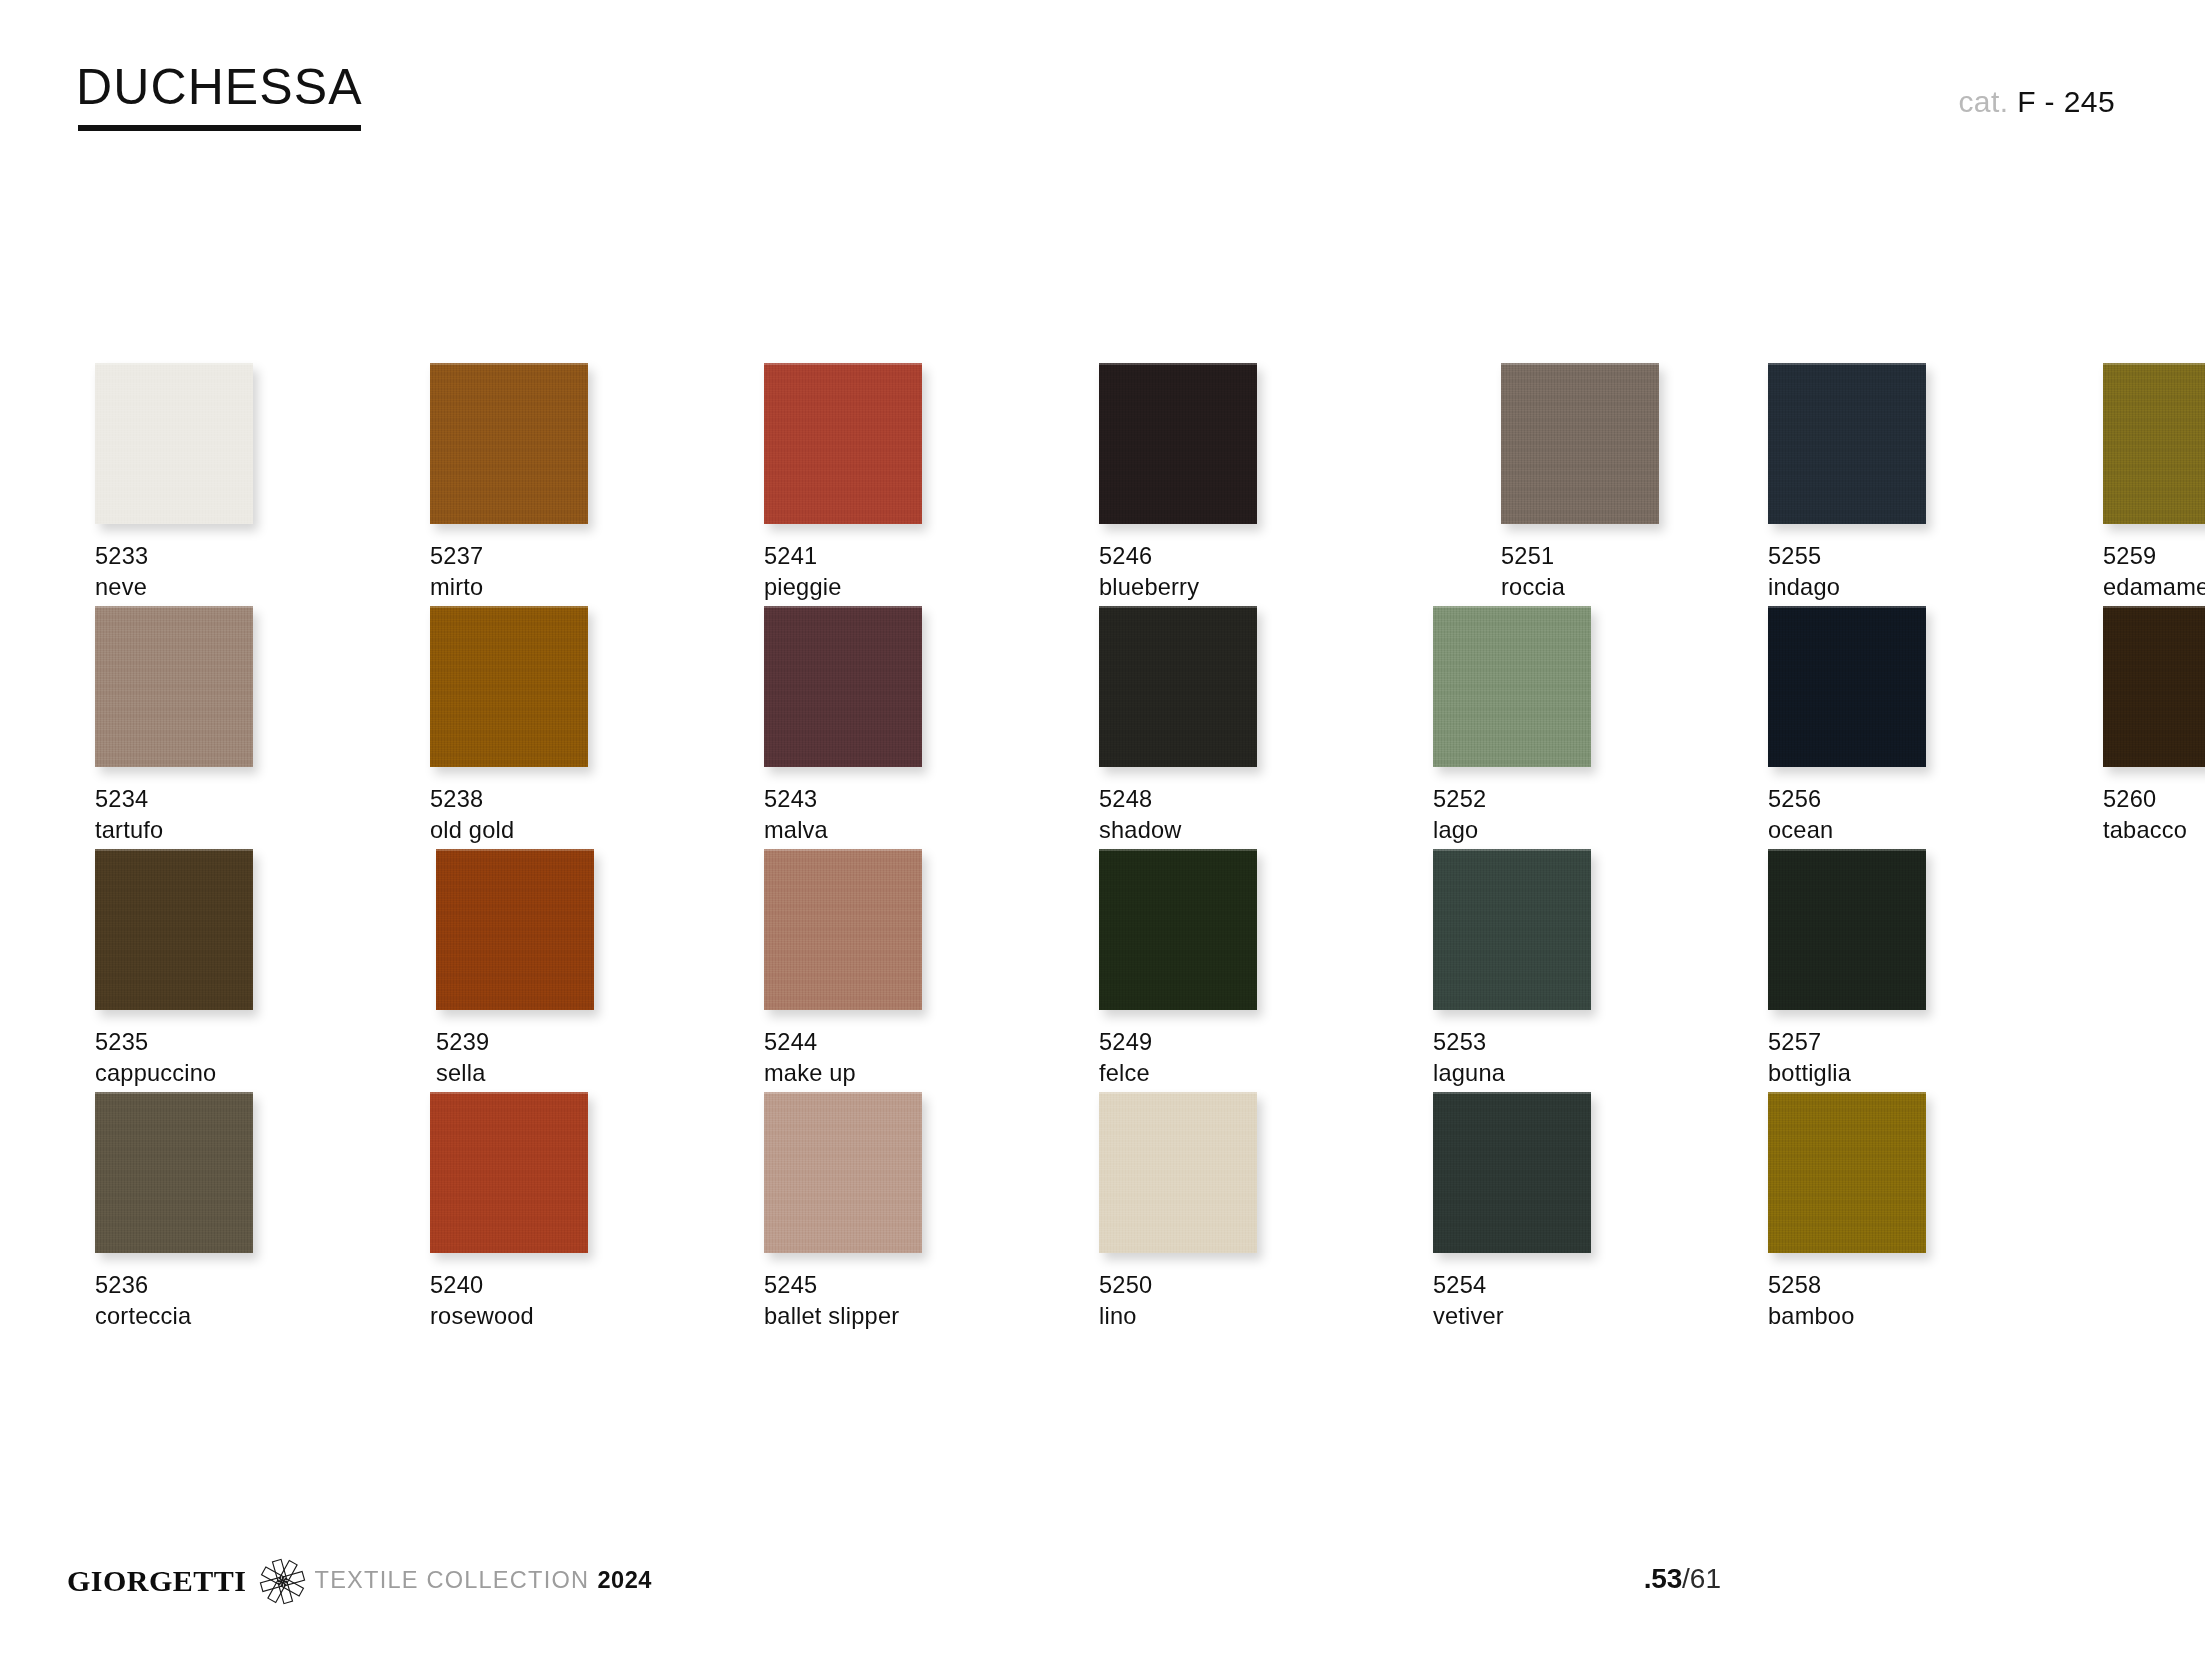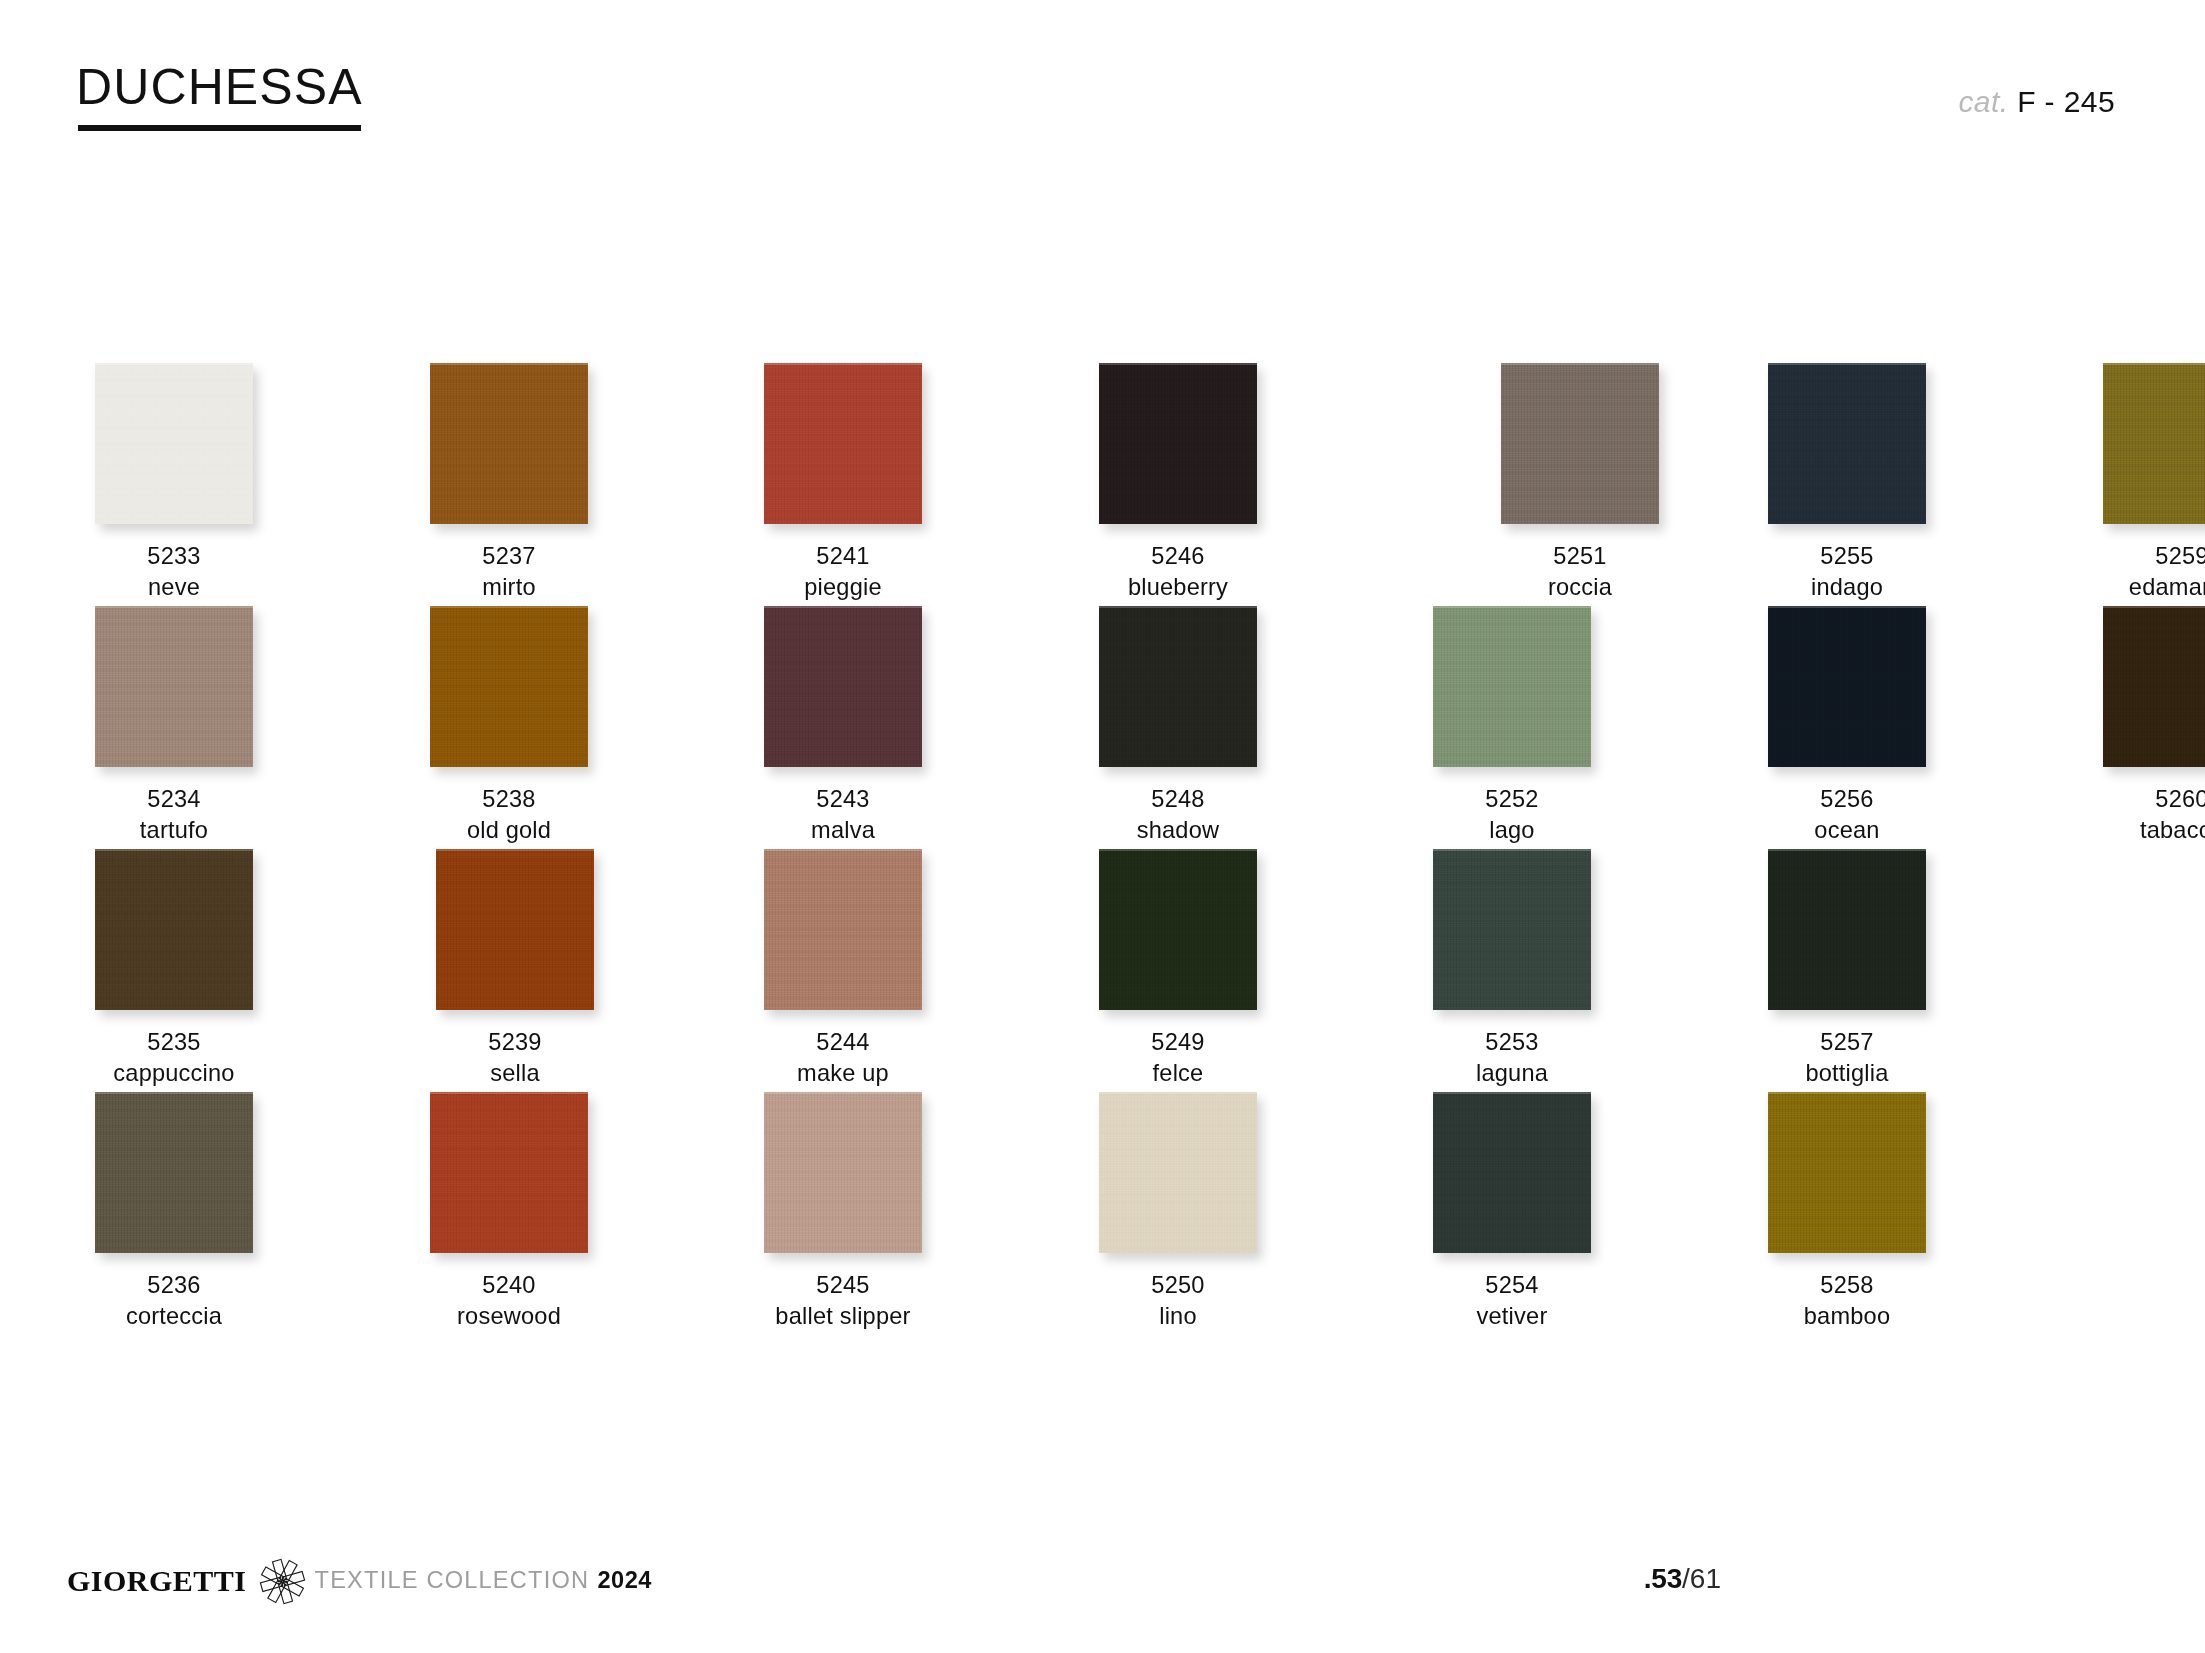--- a/index.html
+++ b/index.html
@@ -47,21 +47,20 @@
     right: 90px;
     top: 87px;
     font-size: 30px;
     font-weight: 300;
     letter-spacing: 0.4px;
     white-space: nowrap;
     line-height: 1;
   }
   .cat-ref .cat-word {
     color: #b9b9b9;
-    font-style: italic;
   }
   .cat-ref .cat-code {
     color: #111111;
   }
 
   
   .grid {
     position: absolute;
     left: 95px;
     top: 363px;
@@ -95,21 +94,21 @@
   .swatch-topline {
     position: absolute;
     left: 0; top: 0;
     width: 100%;
     height: 1.5px;
     opacity: 0.55;
     background: rgba(255,255,255,0.35);
   }
   .labels {
     width: 158px;
-    text-align: center;
+    text-align: left;
     margin-top: 16.7px;
     color: #111111;
     font-weight: 300;
     line-height: 1.32;
     letter-spacing: 0.2px;
   }
   .code {
     font-size: 23.6px;
     display: block;
     white-space: nowrap;

